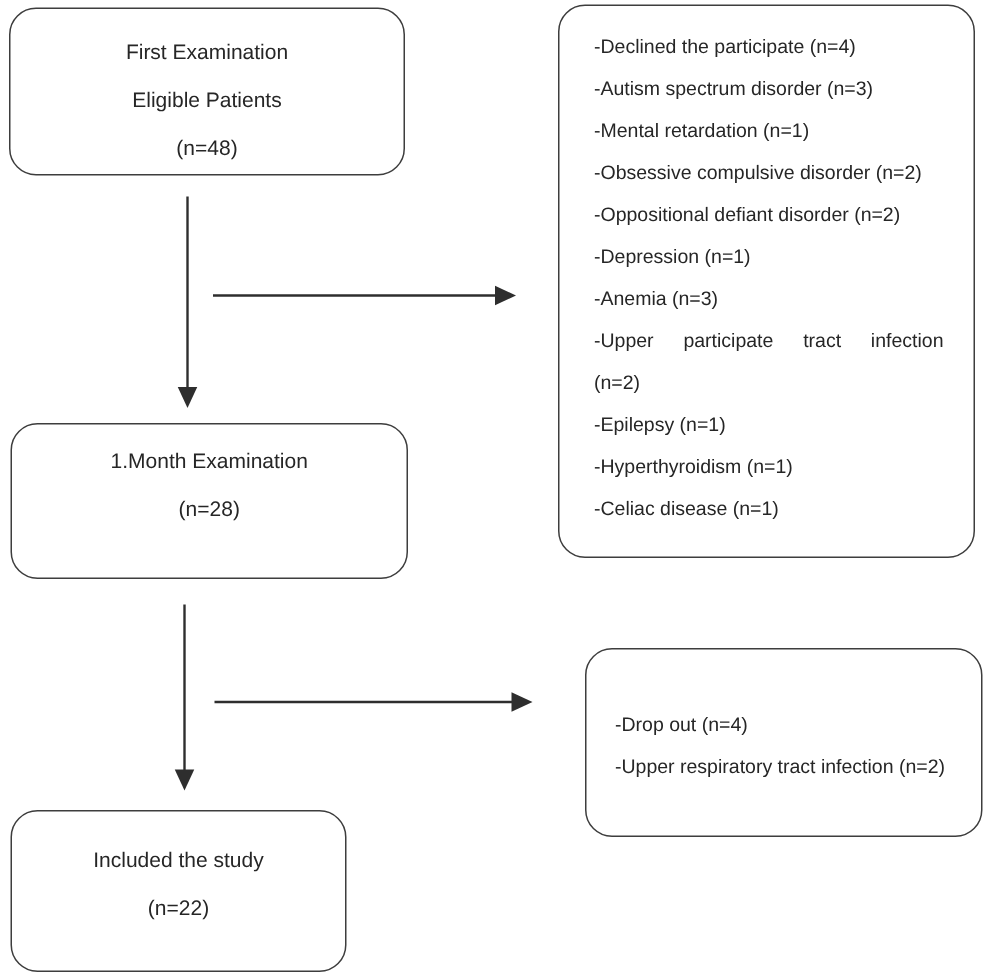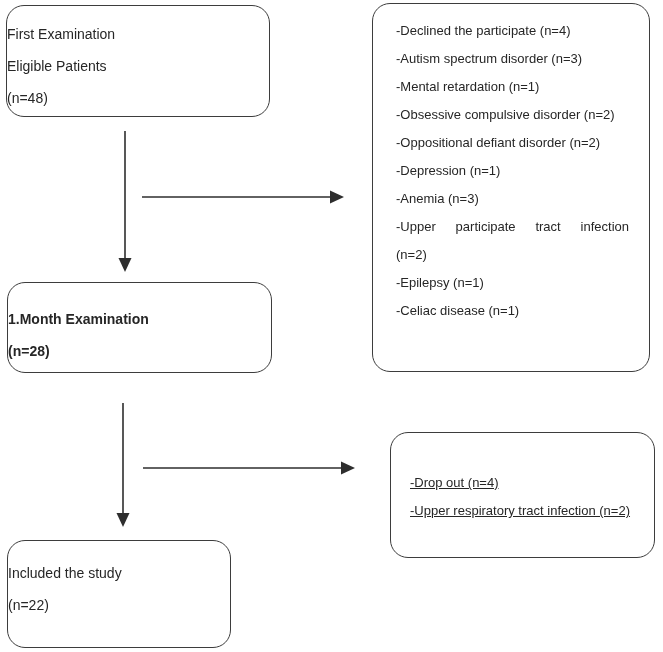--- a/index.html
+++ b/index.html
@@ -17,37 +17,36 @@
     color:var(--text-color);
     overflow:hidden;
   }
   .box{
     position:absolute;
     border:1.6px solid var(--border-color);
     border-radius:18px;
     background:var(--bg-color);
     box-sizing:border-box;
   }
-  .center-box{text-align:left;font-size:14px;}
+  .center-box{text-align:center;font-size:14px;}
   .center-box .bline{line-height:32px;}
   #box-first{left:6px;top:5px;width:264px;height:112px;padding-top:12px;}
-  #box-month{left:7px;top:282px;width:265px;height:91px;padding-top:20px;font-weight:bold;}
+  #box-month{left:7px;top:282px;width:265px;height:104px;padding-top:8px;}
   #box-included{left:7px;top:540px;width:224px;height:108px;padding-top:16px;}
   #box-exclusions{
     left:372px;top:3px;width:278px;height:369px;
     padding:13px 20px 16px 23px;
     font-size:13px;
   }
   #box-exclusions .item{line-height:28px;}
   #box-exclusions .item.justify{text-align:justify;text-align-last:justify;}
   #box-dropout{
     left:390px;top:432px;width:265px;height:126px;
     padding:36px 4px 0 19px;
     font-size:13px;
-    text-decoration:underline;
   }
   #box-dropout .item{line-height:28px;white-space:nowrap;}
   svg.arrows{position:absolute;left:0;top:0;pointer-events:none;}
 </style>
 </head>
 <body>
 
 <div class="canvas">
 
   <div class="box center-box" id="box-first">
@@ -60,20 +59,21 @@
       <div class="item">-Declined the participate (n=4)</div>
       <div class="item">-Autism spectrum disorder (n=3)</div>
       <div class="item">-Mental retardation (n=1)</div>
       <div class="item">-Obsessive compulsive disorder (n=2)</div>
       <div class="item">-Oppositional defiant disorder (n=2)</div>
       <div class="item">-Depression (n=1)</div>
       <div class="item">-Anemia (n=3)</div>
       <div class="item justify">-Upper participate tract infection</div>
       <div class="item">(n=2)</div>
       <div class="item">-Epilepsy (n=1)</div>
+      <div class="item">-Hyperthyroidism (n=1)</div>
       <div class="item">-Celiac disease (n=1)</div>
     </div>
 
   <div class="box center-box" id="box-month">
     <div class="bline">1.Month Examination</div>
     <div class="bline">(n=28)</div>
   </div>
 
   <div class="box" id="box-dropout">
       <div class="item">-Drop out (n=4)</div>

